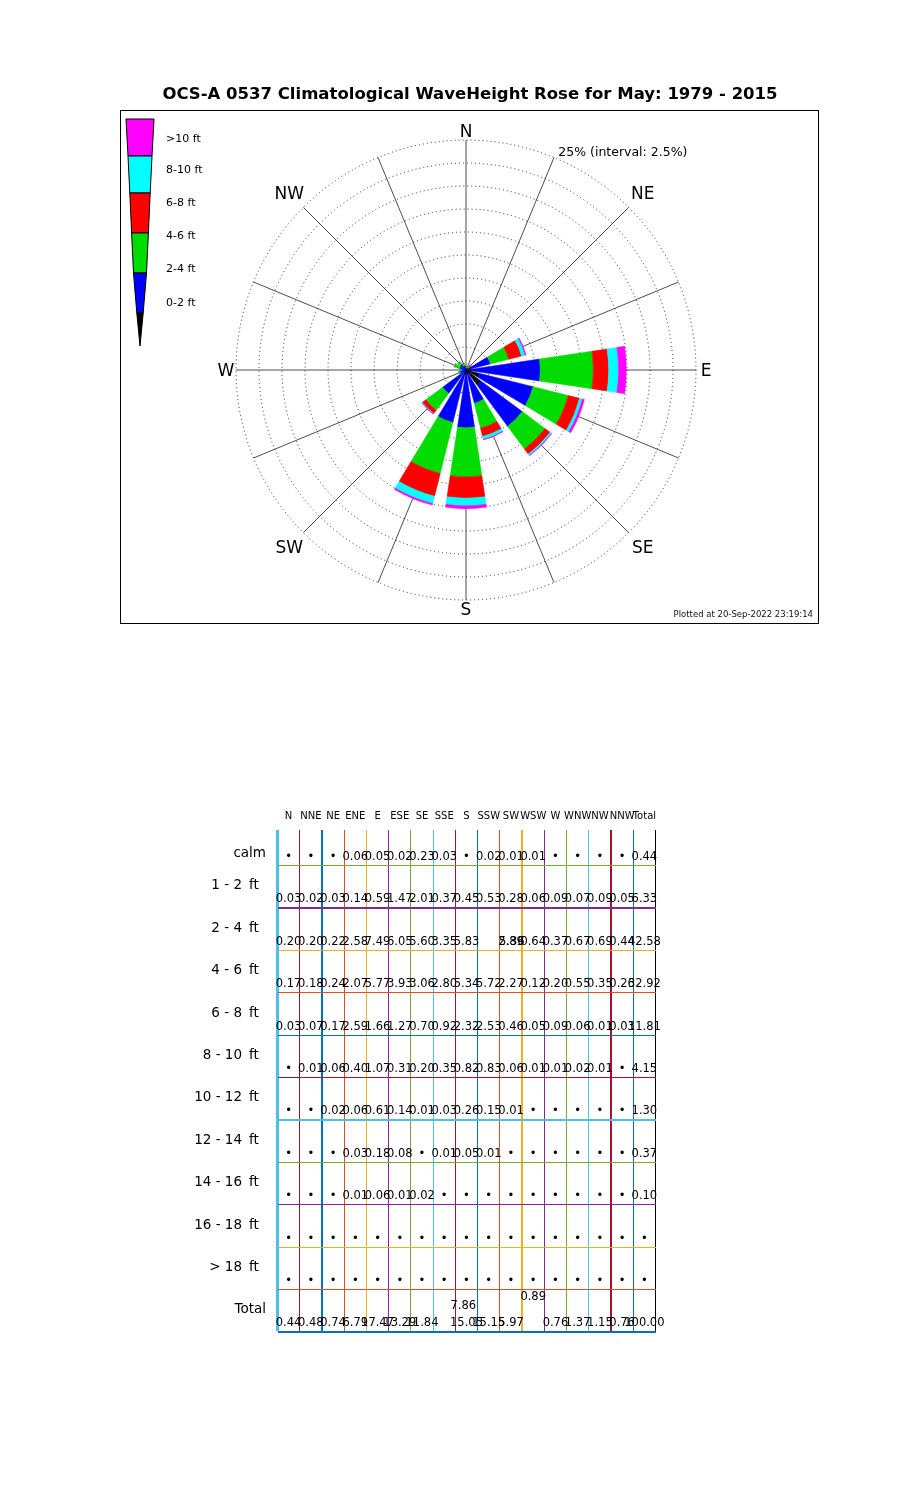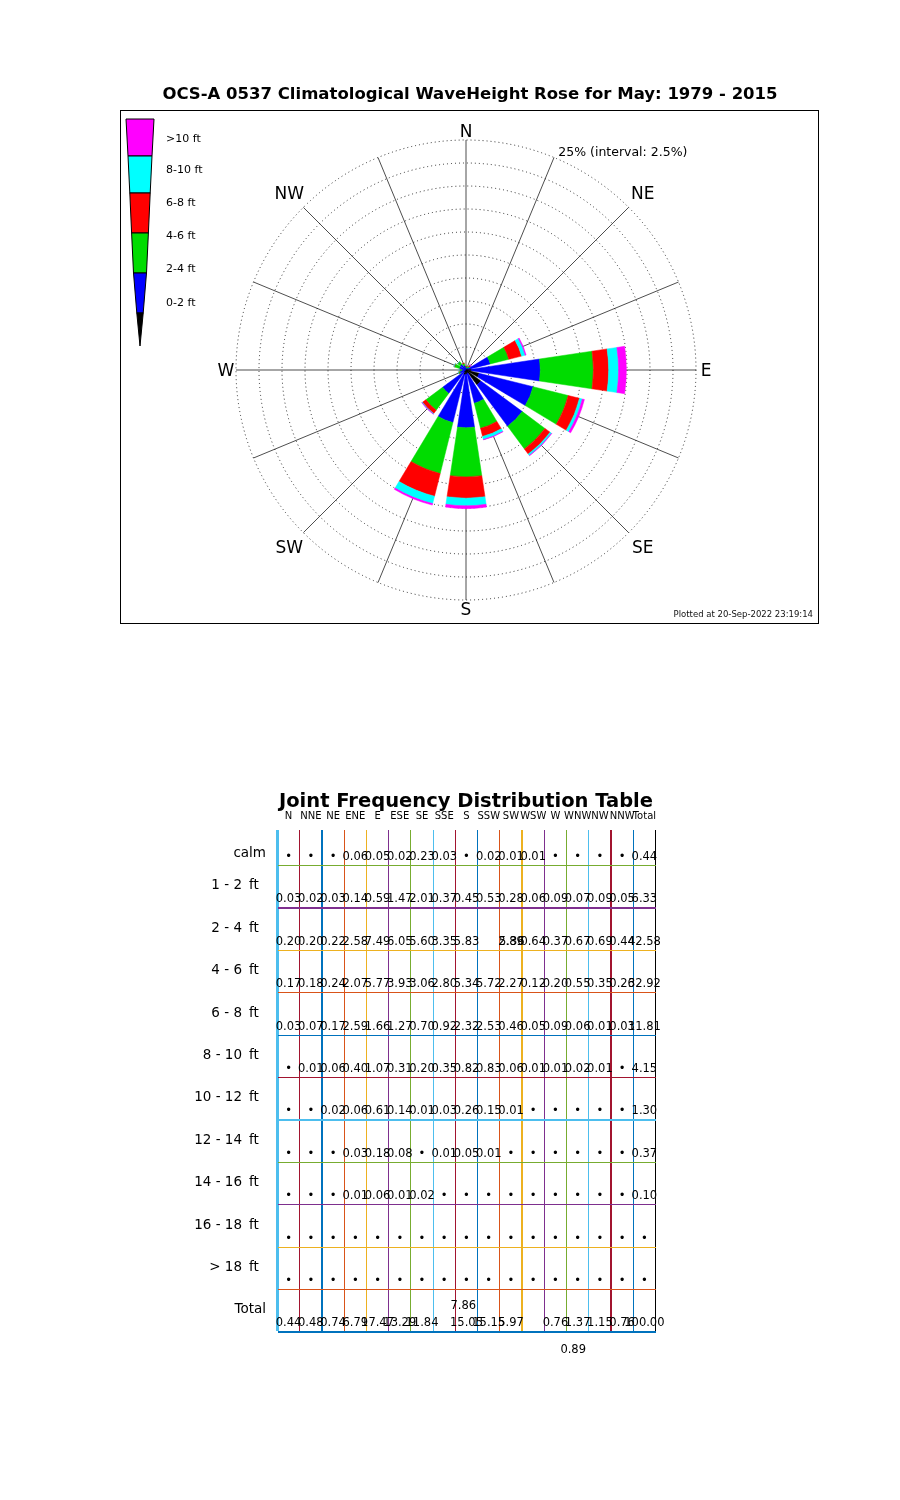--- a/index.html
+++ b/index.html
@@ -154,21 +154,20 @@
         <text x="45" y="95" text-anchor="start" font-size="11">6-8 ft</text>
         <polygon points="10.6,122 27.4,122 25.5,162 12.5,162" fill="#00DC00" stroke="#000" stroke-width="1"></polygon>
         <text x="45" y="128" text-anchor="start" font-size="11">4-6 ft</text>
         <polygon points="12.5,162 25.5,162 22.2,202 15.8,202" fill="#0000FF" stroke="#000" stroke-width="1"></polygon>
         <text x="45" y="161" text-anchor="start" font-size="11">2-4 ft</text>
         <polygon points="15.8,202 22.2,202 19.0,235 19.0,235" fill="#000000" stroke="#000" stroke-width="1"></polygon>
         <text x="45" y="195" text-anchor="start" font-size="11">0-2 ft</text>
         <text x="692" y="506" text-anchor="end" font-size="8.5" fill="#111">Plotted at 20-Sep-2022 23:19:14</text>
       </svg>
   </div>
-  <div class="tbl-title">Joint Frequency Distribution Table</div>
   <div id="freq-table">
       <div class="hdr" style="left: 288.618px; top: 810px;">N</div>
       <div class="hdr" style="left: 310.853px; top: 810px;">NNE</div>
       <div class="hdr" style="left: 333.088px; top: 810px;">NE</div>
       <div class="hdr" style="left: 355.324px; top: 810px;">ENE</div>
       <div class="hdr" style="left: 377.559px; top: 810px;">E</div>
       <div class="hdr" style="left: 399.794px; top: 810px;">ESE</div>
       <div class="hdr" style="left: 422.029px; top: 810px;">SE</div>
       <div class="hdr" style="left: 444.265px; top: 810px;">SSE</div>
       <div class="hdr" style="left: 466.5px; top: 810px;">S</div>
@@ -413,20 +412,20 @@
       <div class="cell" style="left: 310.853px; top: 1315.4px;">0.48</div>
       <div class="cell" style="left: 333.088px; top: 1315.4px;">0.74</div>
       <div class="cell" style="left: 355.324px; top: 1315.4px;">6.79</div>
       <div class="cell" style="left: 377.559px; top: 1315.4px;">17.47</div>
       <div class="cell" style="left: 399.794px; top: 1315.4px;">13.29</div>
       <div class="cell" style="left: 422.029px; top: 1315.4px;">11.84</div>
       <div class="cell" style="left: 444.265px; top: 1298px; padding-left: 38px;">7.86</div>
       <div class="cell" style="left: 466.5px; top: 1315.4px;">15.05</div>
       <div class="cell" style="left: 488.735px; top: 1315.4px;">15.15</div>
       <div class="cell" style="left: 510.971px; top: 1315.4px;">5.97</div>
-      <div class="cell" style="left: 533.206px; top: 1342px; margin-left: 40px;">0.89</div>
+      <div class="cell" style="left: 533.206px; top: 1289px;">0.89</div>
       <div class="cell" style="left: 555.441px; top: 1315.4px;">0.76</div>
       <div class="cell" style="left: 577.676px; top: 1315.4px;">1.37</div>
       <div class="cell" style="left: 599.912px; top: 1315.4px;">1.15</div>
       <div class="cell" style="left: 622.147px; top: 1315.4px;">0.76</div>
       <div class="cell" style="left: 644.382px; top: 1315.4px;">100.00</div>
     </div>
 </div>
 
 </body></html>

